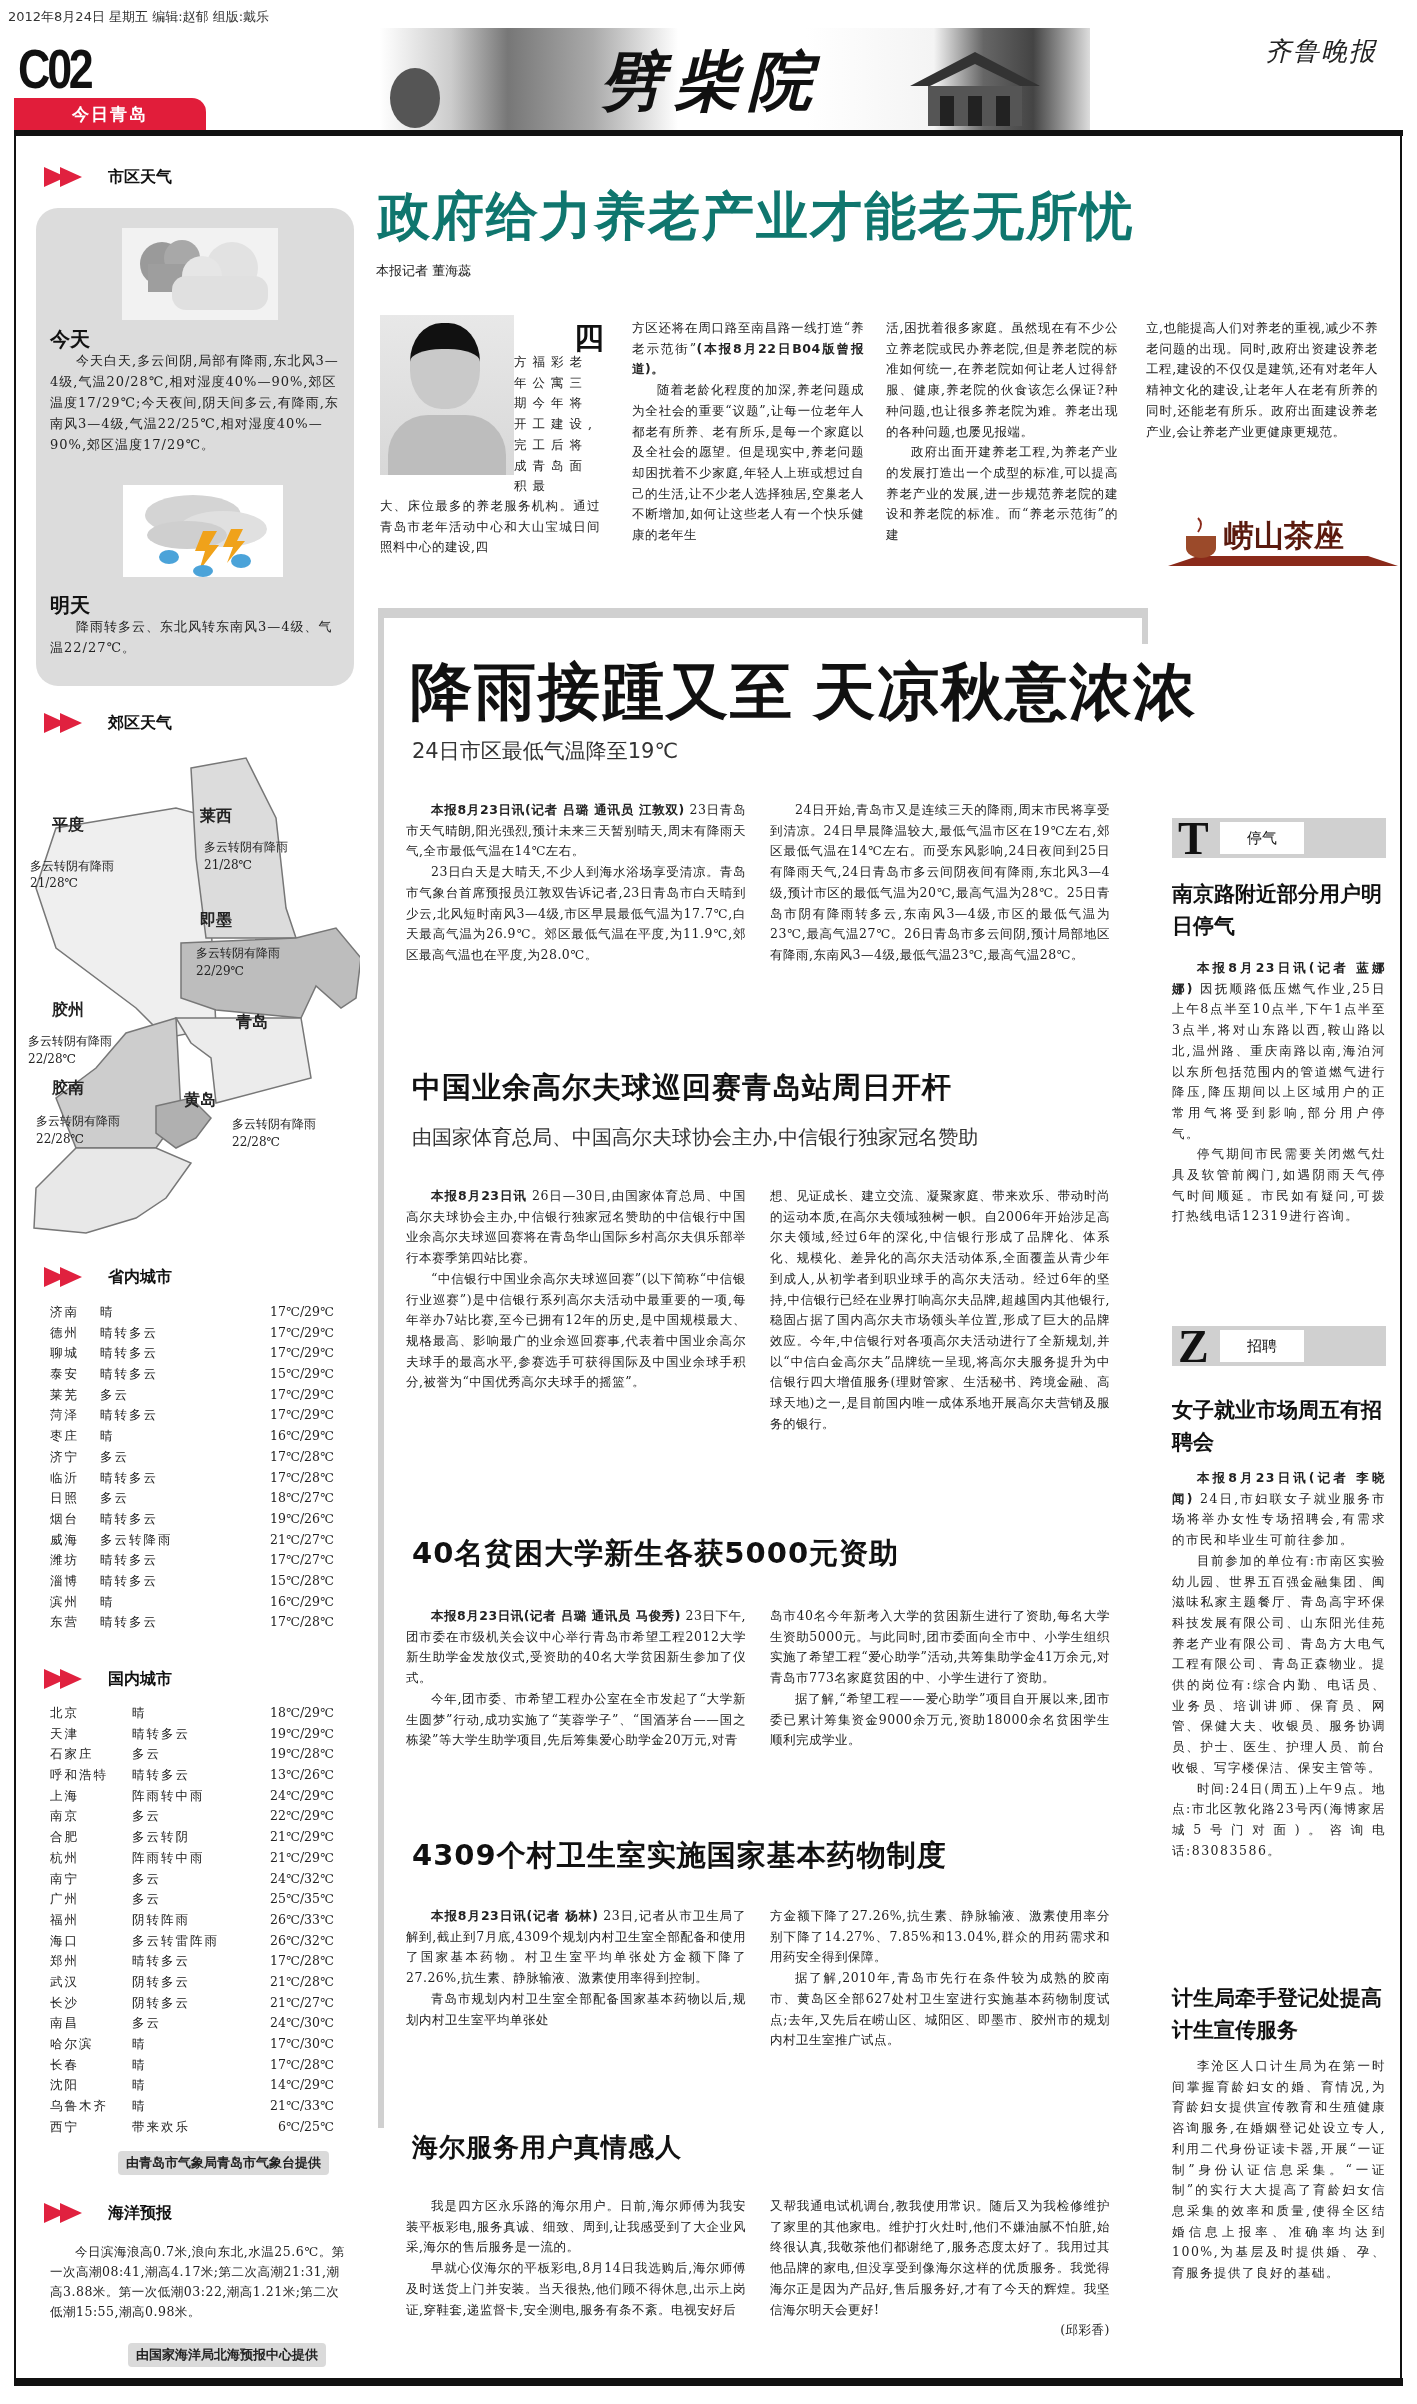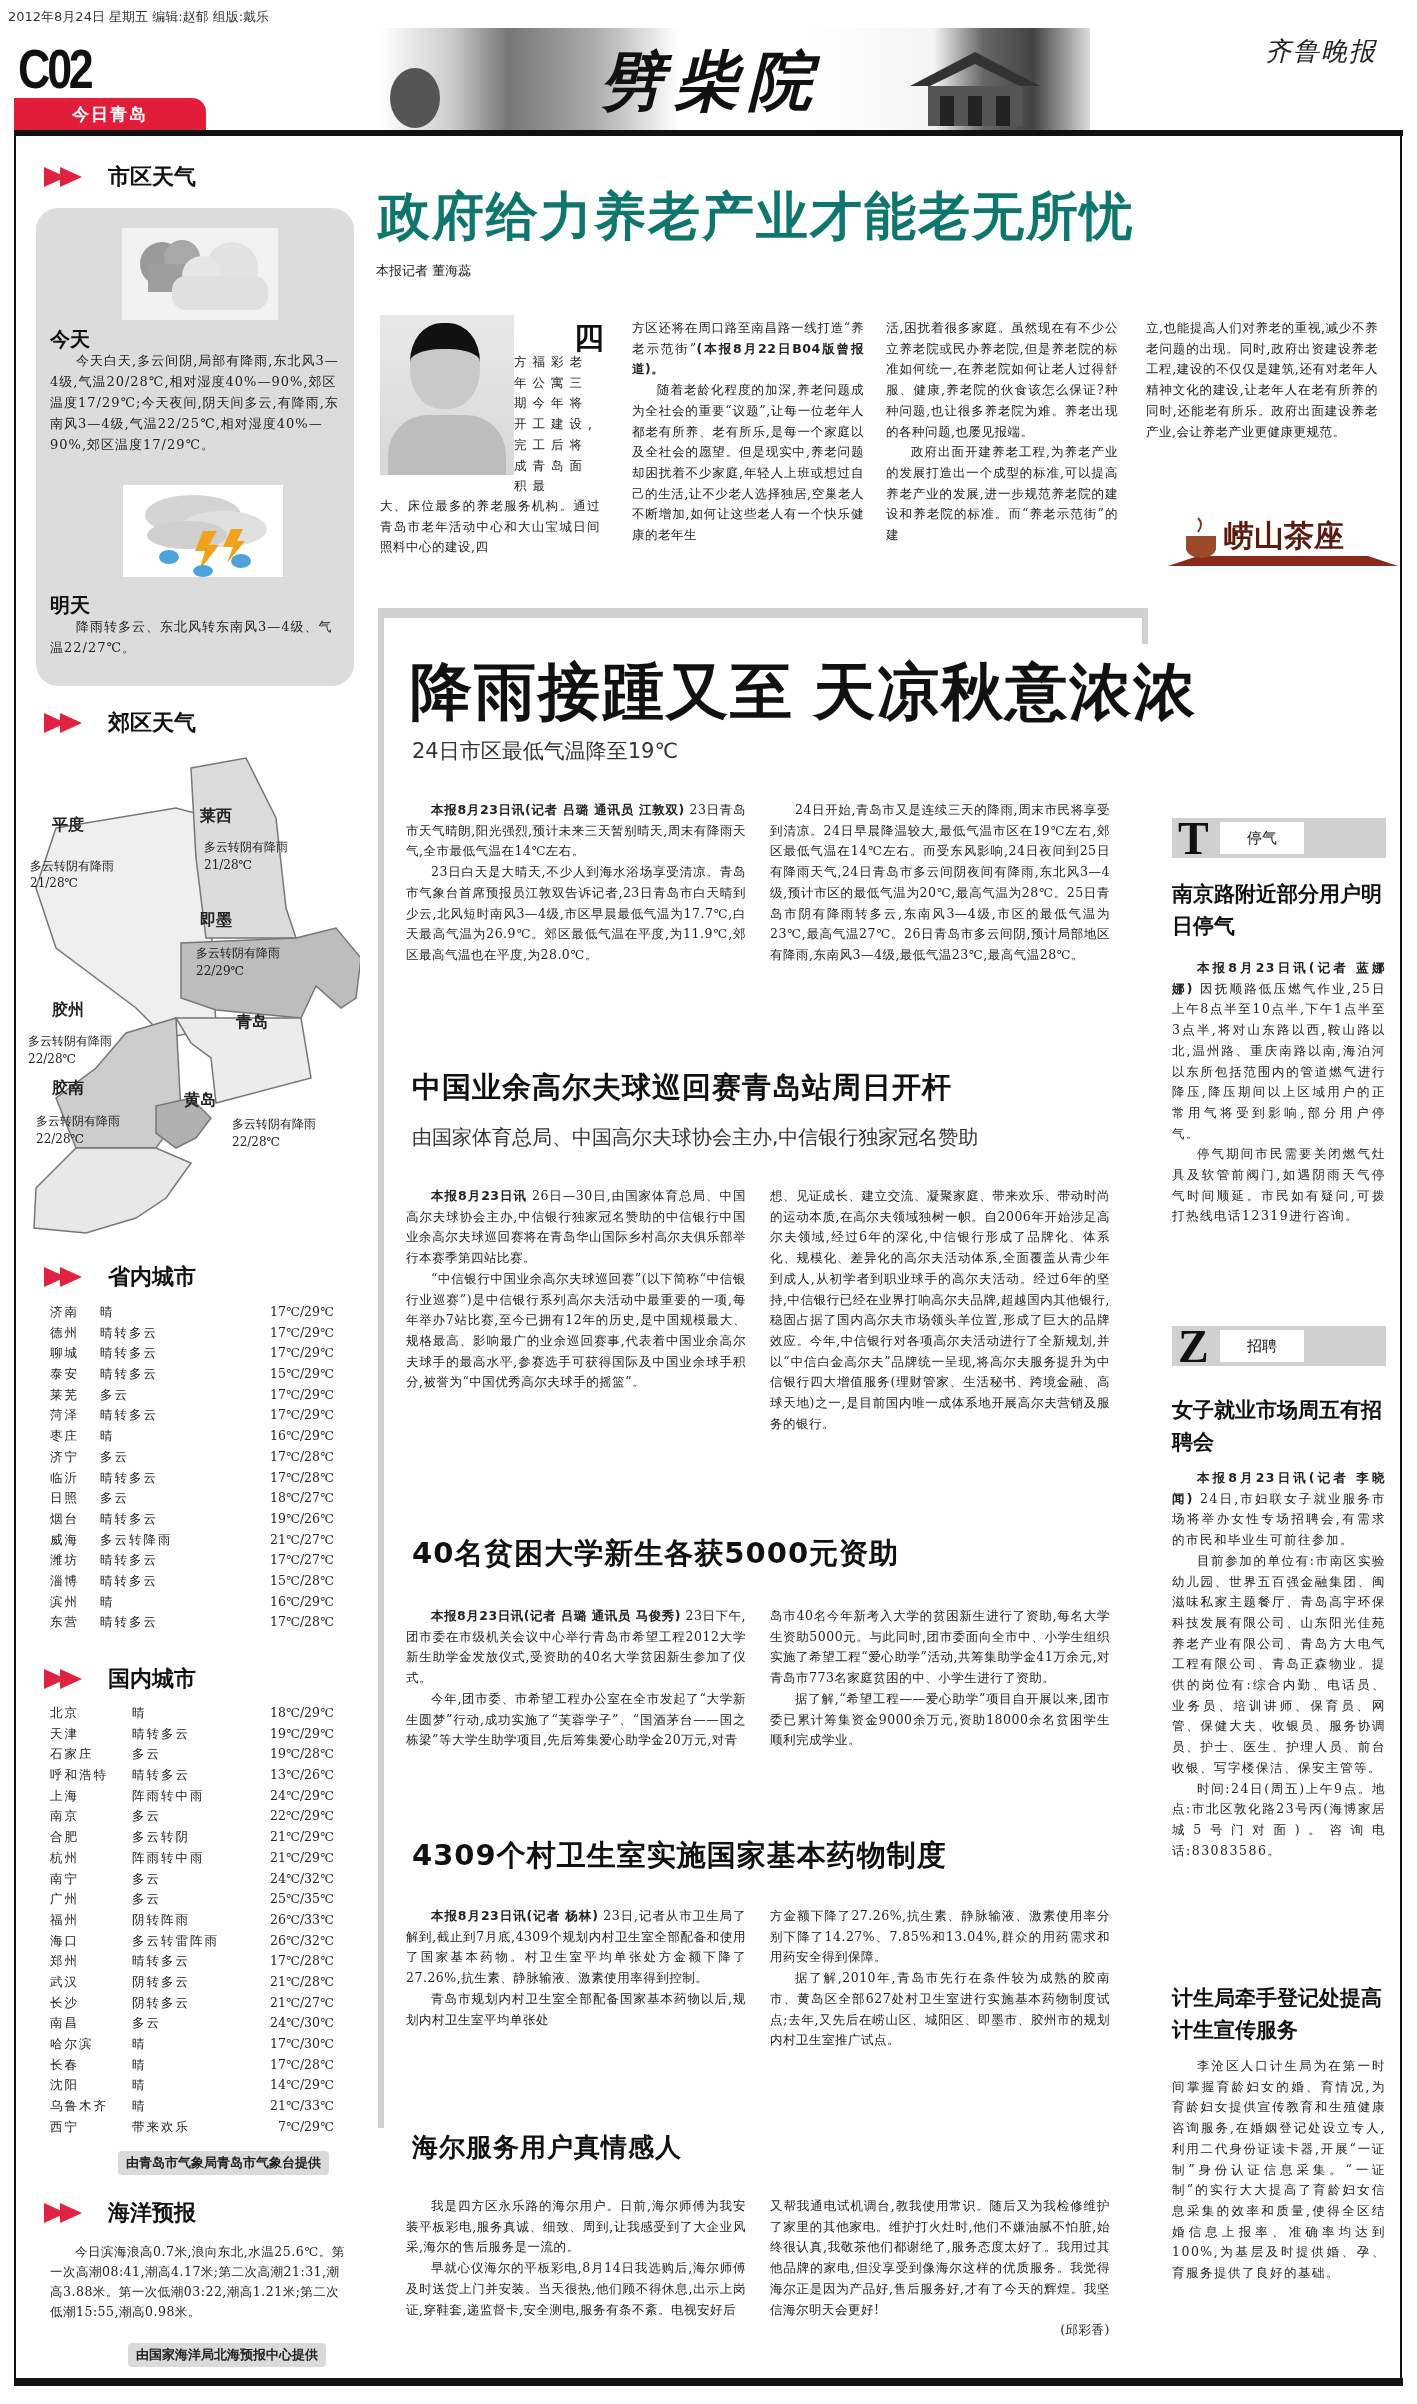--- a/index.html
+++ b/index.html
@@ -20,21 +20,21 @@
   .bottombar { left: 14px; top: 2378px; width: 1389px; height: 8px; background: #111; }
   .leftcol-border { left: 14px; top: 136px; width: 2px; height: 2244px; background: #111; }
   .rightcol-border { left: 1400px; top: 136px; width: 2px; height: 2244px; background: #111; }
 
   
   .sec-head { position: absolute; left: 44px; height: 30px; display: flex; align-items: center; }
   .sec-head .arrow { width: 44px; height: 20px; position: relative; margin-right: 20px; }
   .sec-head .arrow:before, .sec-head .arrow:after { content:""; position:absolute; top:0; border-top:10px solid transparent; border-bottom:10px solid transparent; border-left:22px solid #e0213f; }
   .sec-head .arrow:before { left: 0; }
   .sec-head .arrow:after { left: 16px; }
-  .sec-head .label { font-weight: bold; font-size: 22px; color: #111; }
+  .sec-head .label { font-weight: bold; font-size: 16px; color: #111; }
 
   .weather-box { left: 36px; top: 208px; width: 318px; height: 478px; background: #dcdcdc; border-radius: 22px; }
   .wday { position: absolute; left: 50px; font-weight: bold; font-size: 20px; color: #111; }
   .wtext { position: absolute; left: 50px; width: 290px; font-family: "DejaVu Serif", serif; font-size: 13px; line-height: 21px; color: #222; text-indent: 2em; letter-spacing: 1px; }
 
   .map { left: 16px; top: 738px; width: 344px; height: 500px; }
   .map-label { position: absolute; font-weight: bold; font-size: 16px; color: #222; }
   .map-cond { position: absolute; font-family: "DejaVu Serif", serif; font-size: 12px; color: #222; line-height: 18px; white-space: nowrap; }
 
   .city-table { position: absolute; left: 50px; width: 284px; font-family: "DejaVu Serif", serif; font-size: 12.5px; color: #222; }
@@ -352,21 +352,21 @@
       <span class="c3">14℃/29℃</span>
     </div>
     <div class="city-row">
       <span class="c1">乌鲁木齐</span>
       <span class="c2">晴</span>
       <span class="c3">21℃/33℃</span>
     </div>
     <div class="city-row">
       <span class="c1">西宁</span>
       <span class="c2">带来欢乐</span>
-      <span class="c3">7℃/29℃</span>
+      <span class="c3">6℃/25℃</span>
     </div>
   </div>
 <div class="credit" style="left:118px;top:2151px">由青岛市气象局青岛市气象台提供</div>
 
 <div class="sec-head" style="top:2198px">
   <span class="arrow"></span>
   <span class="label">海洋预报</span>
 </div>
 <div class="p ocean-text">今日滨海浪高0.7米,浪向东北,水温25.6℃。第一次高潮08:41,潮高4.17米;第二次高潮21:31,潮高3.88米。第一次低潮03:22,潮高1.21米;第二次低潮15:55,潮高0.98米。</div>
 <div class="credit" style="left:128px;top:2343px">由国家海洋局北海预报中心提供</div>

